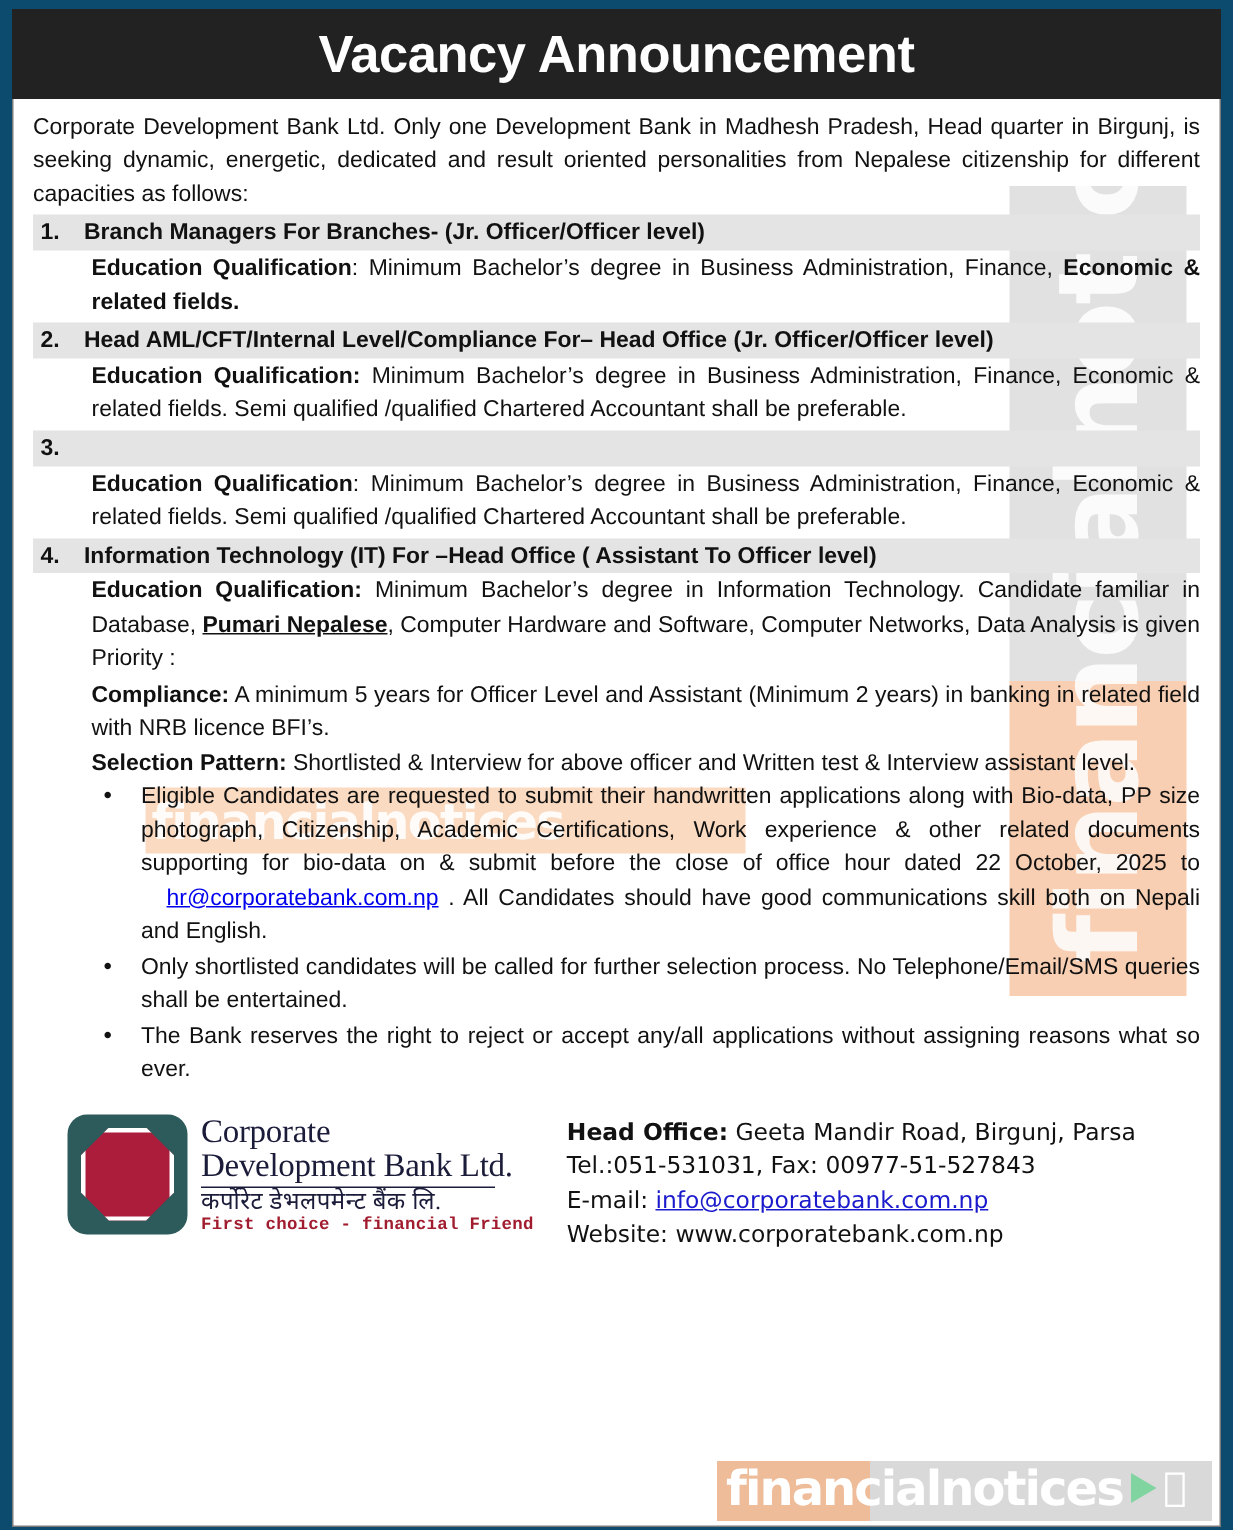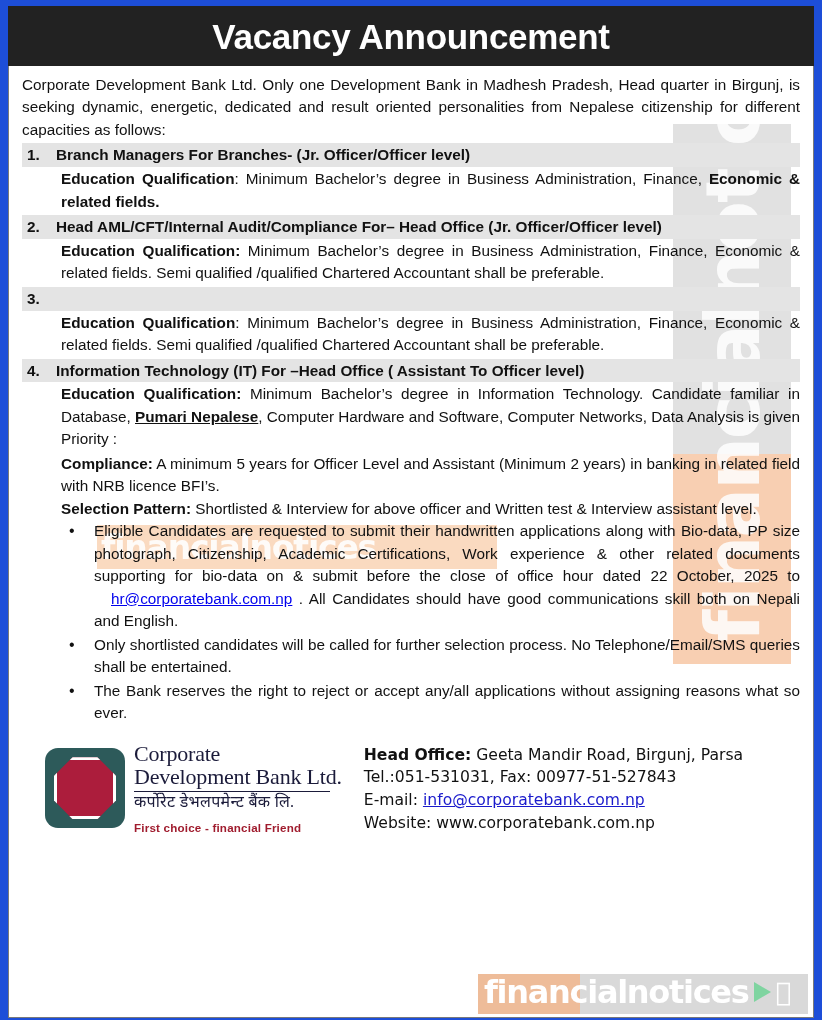--- a/index.html
+++ b/index.html
@@ -11,21 +11,21 @@
     width: 822px; height: 1020px;
     font-family: "Liberation Sans", sans-serif;
     color: #111;
     position: relative;
     overflow: hidden;
   }
 
   .page {
     position: relative;
     width: 822px; height: 1020px;
-    background: #1d4ed8;
+    background: #0c4a6e;
     padding: 6px 8px 0 8px;
   }
 
   
   .header-bar {
     background: #222222;
     height: 60px;
     display: flex;
     align-items: center;
     justify-content: center;
@@ -164,26 +164,26 @@
     margin: 2px 0 1px 0;
     width: 196px;
   }
   .logo-nep {
     font-family: "Liberation Serif", serif;
     font-size: 16px;
     color: #1b1b3a;
     letter-spacing: 0.3px;
   }
   .logo-tag {
-    font-family: Liberation Sans, sans-serif;
+    font-family: Liberation Mono, monospace;
     font-size: 11.6px;
     color: #a01c2e;
     font-weight: bold;
     letter-spacing: 0.2px;
-    margin-top: 12px;
+    margin-top: 1px;
   }
 
   .contact {
     font-size: 15.6px;
     line-height: 1.46;
     padding-top: 6px;
     font-family: "DejaVu Sans", sans-serif;
   }
   .contact .row { white-space: nowrap; }
   .contact b { font-weight: bold; }
@@ -322,21 +322,21 @@
         <div class="job-head">
           <span class="job-num">1.</span>
           <span class="job-title">Branch Managers For Branches- (Jr. Officer/Officer level)</span>
         </div>
         <div class="job-body"><b>Education Qualification</b><span>: </span><span>Minimum Bachelor’s degree in Business Administration, Finance, </span><b>Economic &amp; related fields.</b></div>
       </div>
 
       <div class="job">
         <div class="job-head">
           <span class="job-num">2.</span>
-          <span class="job-title">Head AML/CFT/Internal Audit/Compliance For– Head Office (Jr. Officer/Officer level)</span>
+          <span class="job-title">Head AML/CFT/Internal Level/Compliance For– Head Office (Jr. Officer/Officer level)</span>
         </div>
         <div class="job-body"><b>Education Qualification:</b><span> </span><span>Minimum Bachelor’s degree in Business Administration, Finance, Economic &amp; related fields. Semi qualified /qualified Chartered Accountant shall be preferable.</span></div>
       </div>
 
       <div class="job">
         <div class="job-head">
           <span class="job-num">3.</span>
         </div>
         <div class="job-body"><b>Education Qualification</b><span>: </span><span>Minimum Bachelor’s degree in Business Administration, Finance, Economic &amp; related fields. Semi qualified /qualified Chartered Accountant shall be preferable.</span></div>
       </div>

